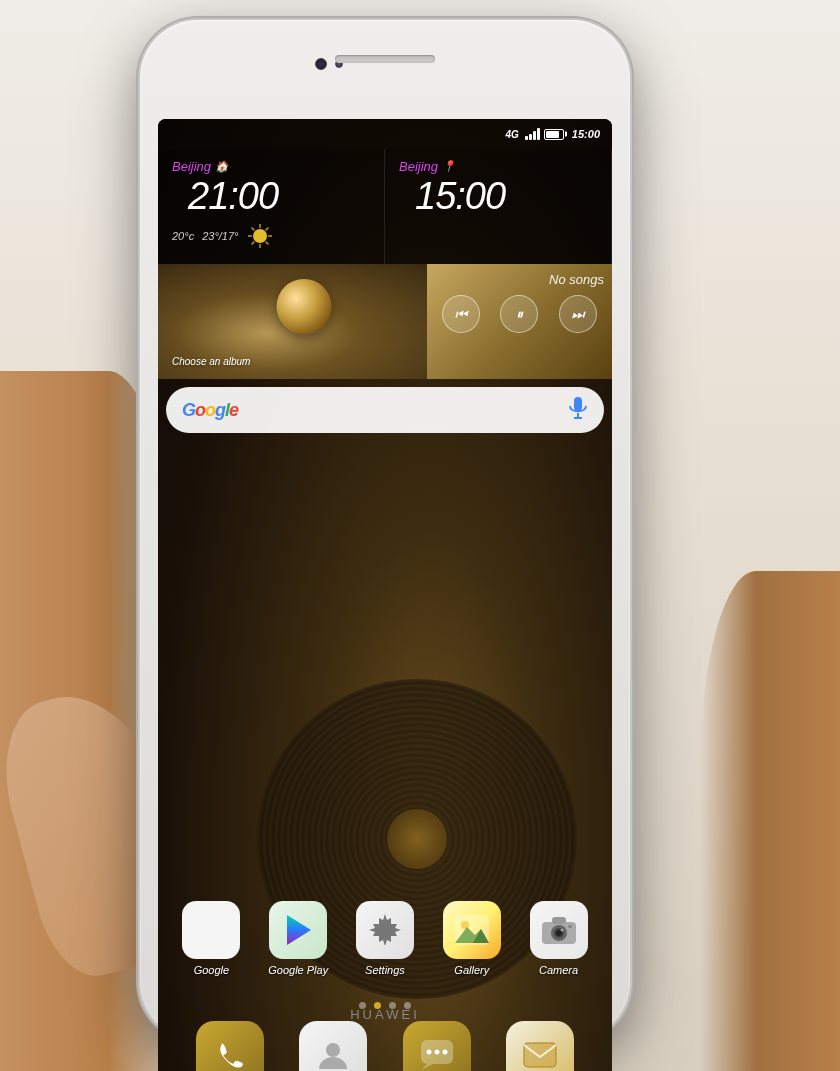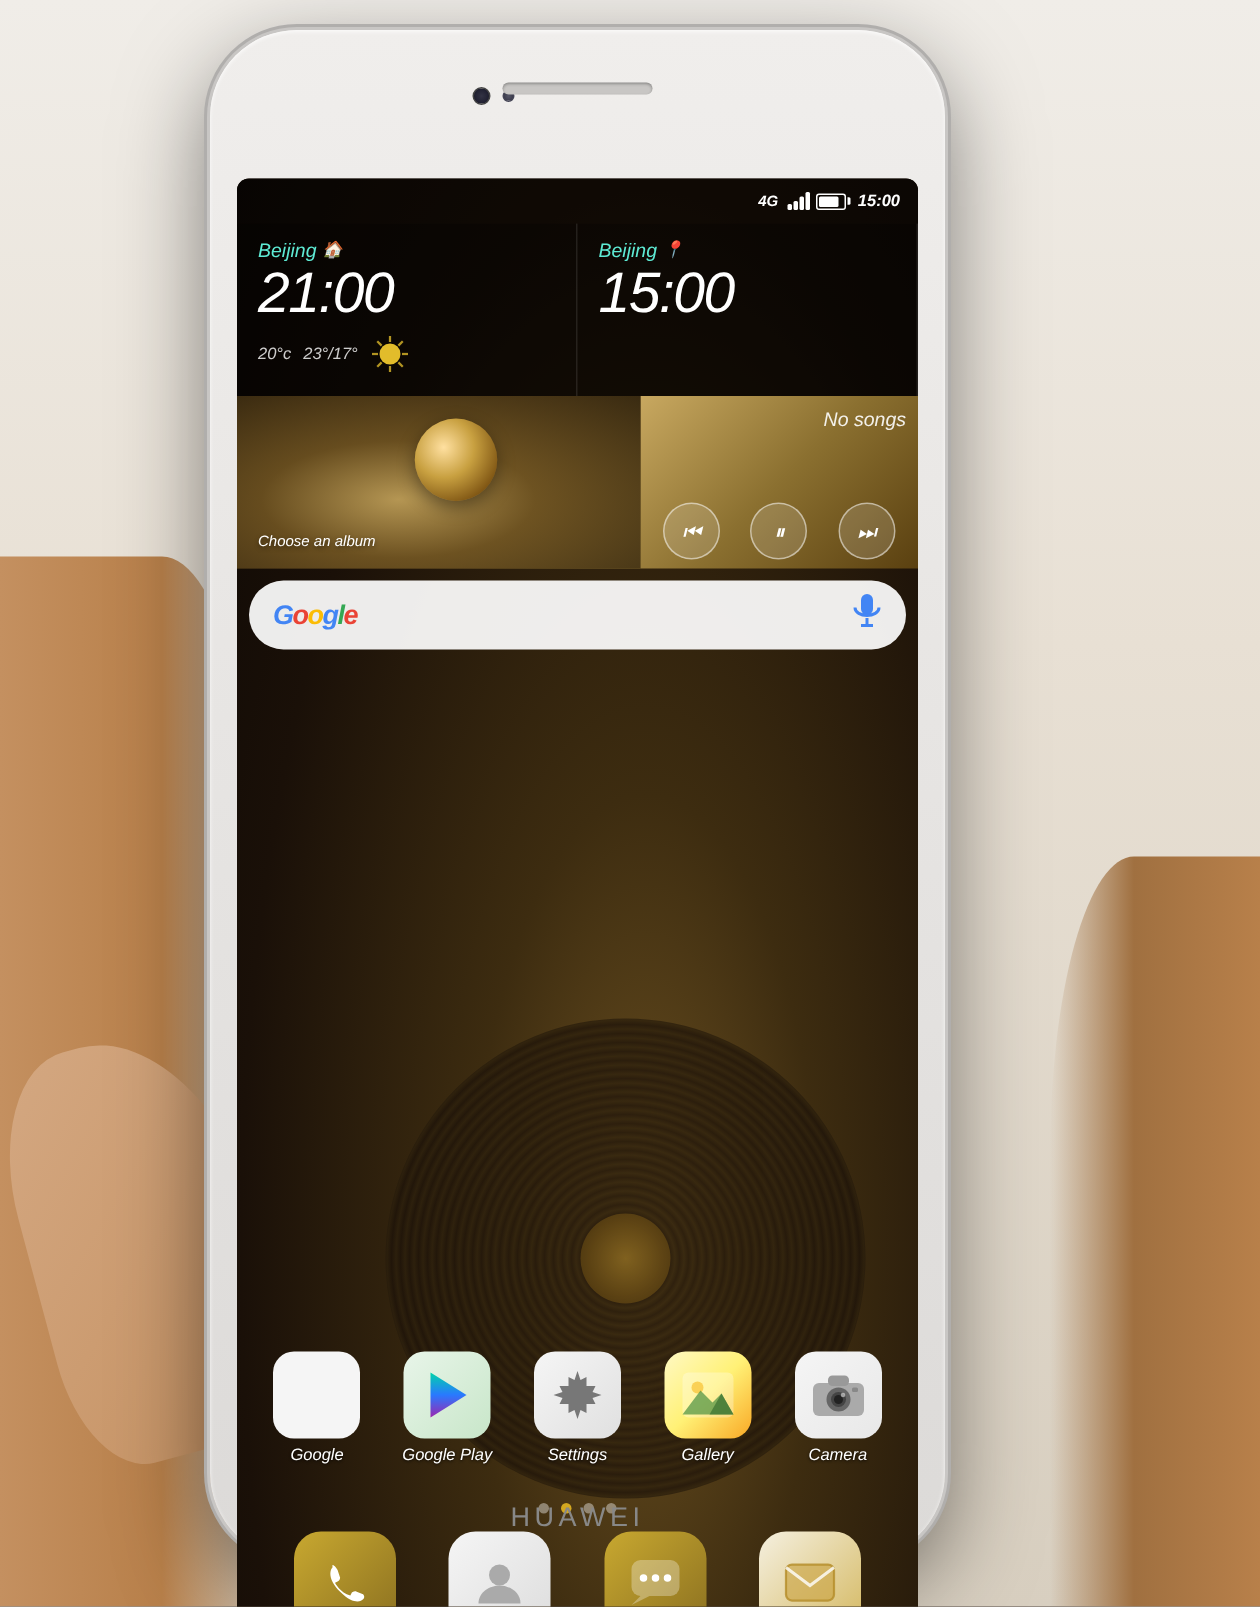--- a/index.html
+++ b/index.html
@@ -165,34 +165,35 @@
       background: rgba(0,0,0,0.55);
     }
 
     .weather-city {
       flex: 1;
       padding: 10px 14px;
       border-right: 1px solid rgba(255,255,255,0.1);
     }
 
     .city-name {
-      color: #5eead4;
+      color: #d946ef;
       font-size: 13px;
       display: flex;
       align-items: center;
       gap: 4px;
       margin-bottom: 2px;
     }
 
     .city-time {
       color: #ffffff;
       font-size: 38px;
       font-weight: 300;
       line-height: 1.1;
       letter-spacing: -1px;
+      margin-left: 16px;
     }
 
     .city-temp {
       color: rgba(255,255,255,0.8);
       font-size: 11px;
       margin-top: 4px;
       display: flex;
       align-items: center;
       gap: 8px;
     }
@@ -239,21 +240,20 @@
       font-weight: 500;
       text-shadow: 0 1px 3px rgba(0,0,0,0.5);
     }
 
     .music-player-widget {
       width: 185px;
       background: linear-gradient(135deg, #c8a860 0%, #8b7030 50%, #5a4010 100%);
       display: flex;
       flex-direction: column;
       padding: 8px;
-      gap: 40px;
     }
 
     .no-songs-text {
       color: #ffffff;
       font-size: 13px;
       text-align: right;
       margin-bottom: 8px;
       opacity: 0.9;
     }
 
@@ -477,21 +477,21 @@
       background: radial-gradient(circle, #556 0%, #334 100%);
       border: 1px solid #445;
     }
 
     .phone-branding {
       position: absolute;
       bottom: 18px;
       left: 50%;
       transform: translateX(-50%);
       color: #888;
-      font-size: 18px;
+      font-size: 13px;
       font-weight: 500;
       letter-spacing: 3px;
     }
 
     
     .hand-left {
       position: absolute;
       bottom: 0;
       left: 0;
       width: 180px;

